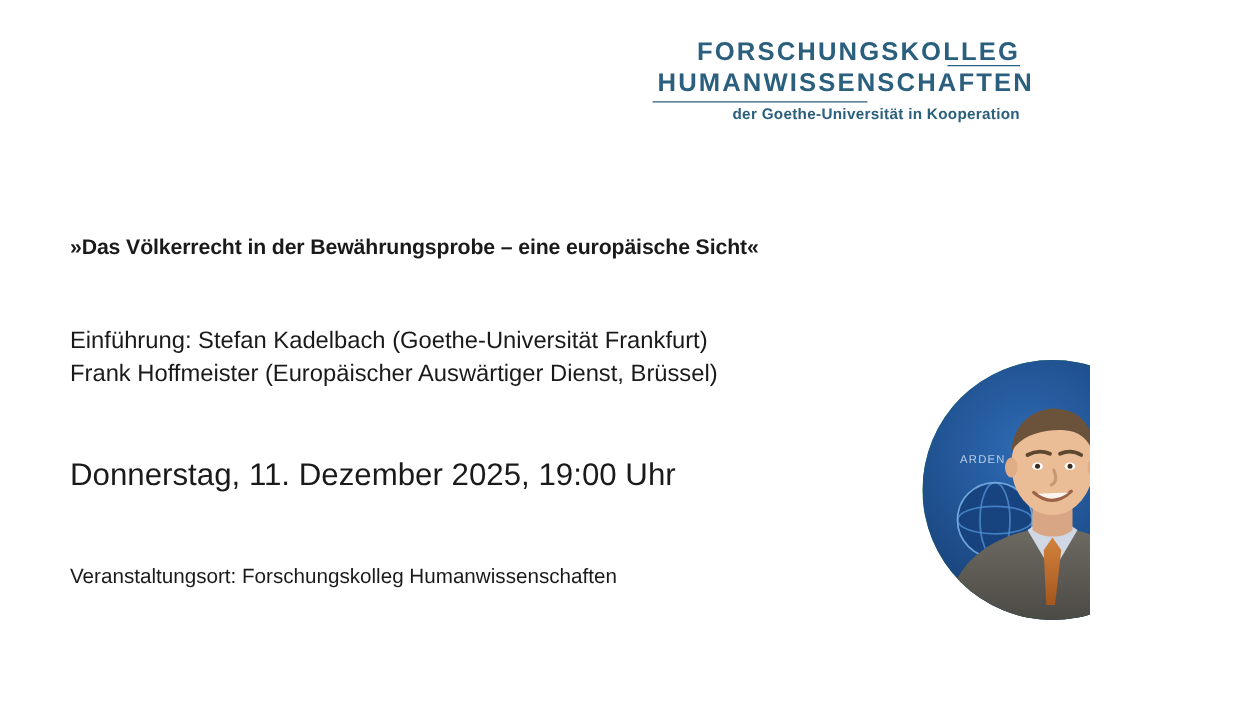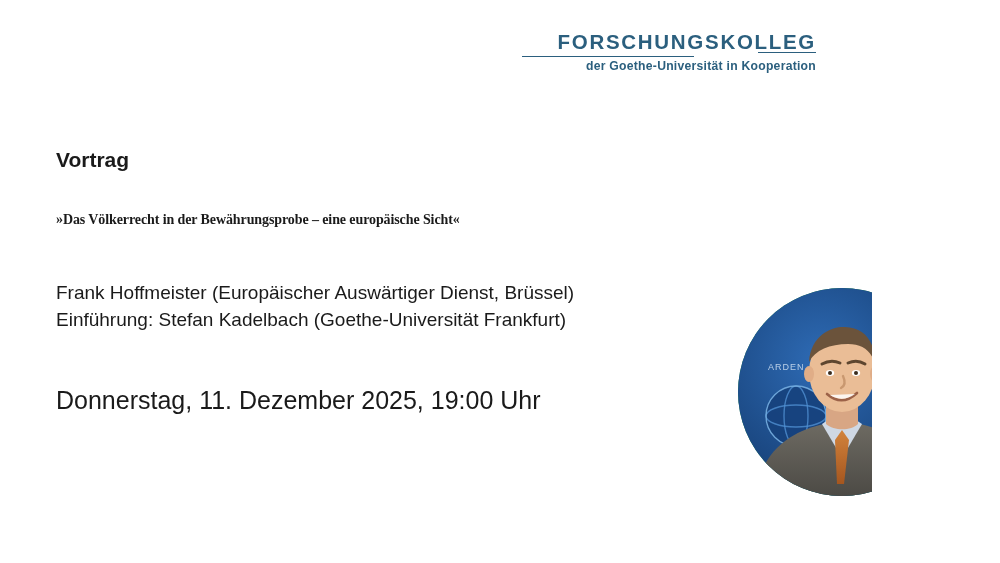--- a/index.html
+++ b/index.html
@@ -79,25 +79,24 @@
     left: 56px;
     top: 148px;
     width: 890px;
   }
   .kicker {
     font-size: 21px;
     font-weight: 700;
     margin: 0 0 0 0;
   }
   .title {
-    font-size: 14px;
+    font-size: 17px;
     font-weight: 700;
     margin: 40px 0 0 0;
     letter-spacing: -0.1px;
-    font-family: Liberation Serif, serif;
   }
   .speaker-block {
     margin-top: 52px;
     font-size: 19px;
     line-height: 1.42;
   }
   .speaker-line {
     margin: 0;
   }
   .datetime {
@@ -127,36 +126,37 @@
   .portrait-svg { display: block; }
 </style>
 </head>
 <body>
 
 <div class="page">
 
   <div class="logo">
     <div class="logo-rule-top"></div>
     <div class="logo-line1">FORSCHUNGSKOLLEG</div>
+    <div class="logo-line2">HUMANWISSENSCHAFTEN</div>
     <div class="logo-sub1">der Goethe-Universität in Kooperation</div>
     <div class="logo-rule-bottom"></div>
   </div>
 
   <div class="content">
-    <div class="kicker">Vortrag</div>
     <div class="title">»Das Völkerrecht in der Bewährungsprobe – eine europäische Sicht«</div>
 
     <div class="speaker-block">
+      <p class="speaker-line">Einführung: Stefan Kadelbach (Goethe-Universität Frankfurt)</p>
       <p class="speaker-line">Frank Hoffmeister (Europäischer Auswärtiger Dienst, Brüssel)</p>
-      <p class="speaker-line">Einführung: Stefan Kadelbach (Goethe-Universität Frankfurt)</p>
     </div>
 
     <div class="datetime">Donnerstag, 11. Dezember 2025, 19:00 Uhr</div>
 
     <div class="venue-block">
+      <p class="venue-line">Veranstaltungsort: Forschungskolleg Humanwissenschaften</p>
     </div>
   </div>
 
   <div class="portrait">
     <svg class="portrait-svg" width="208" height="208" viewBox="0 0 208 208">
       <defs>
         <radialGradient id="bg" cx="40%" cy="35%" r="85%">
           <stop offset="0%" stop-color="#2e6bb5"></stop>
           <stop offset="55%" stop-color="#1d4c88"></stop>
           <stop offset="100%" stop-color="#123462"></stop>

